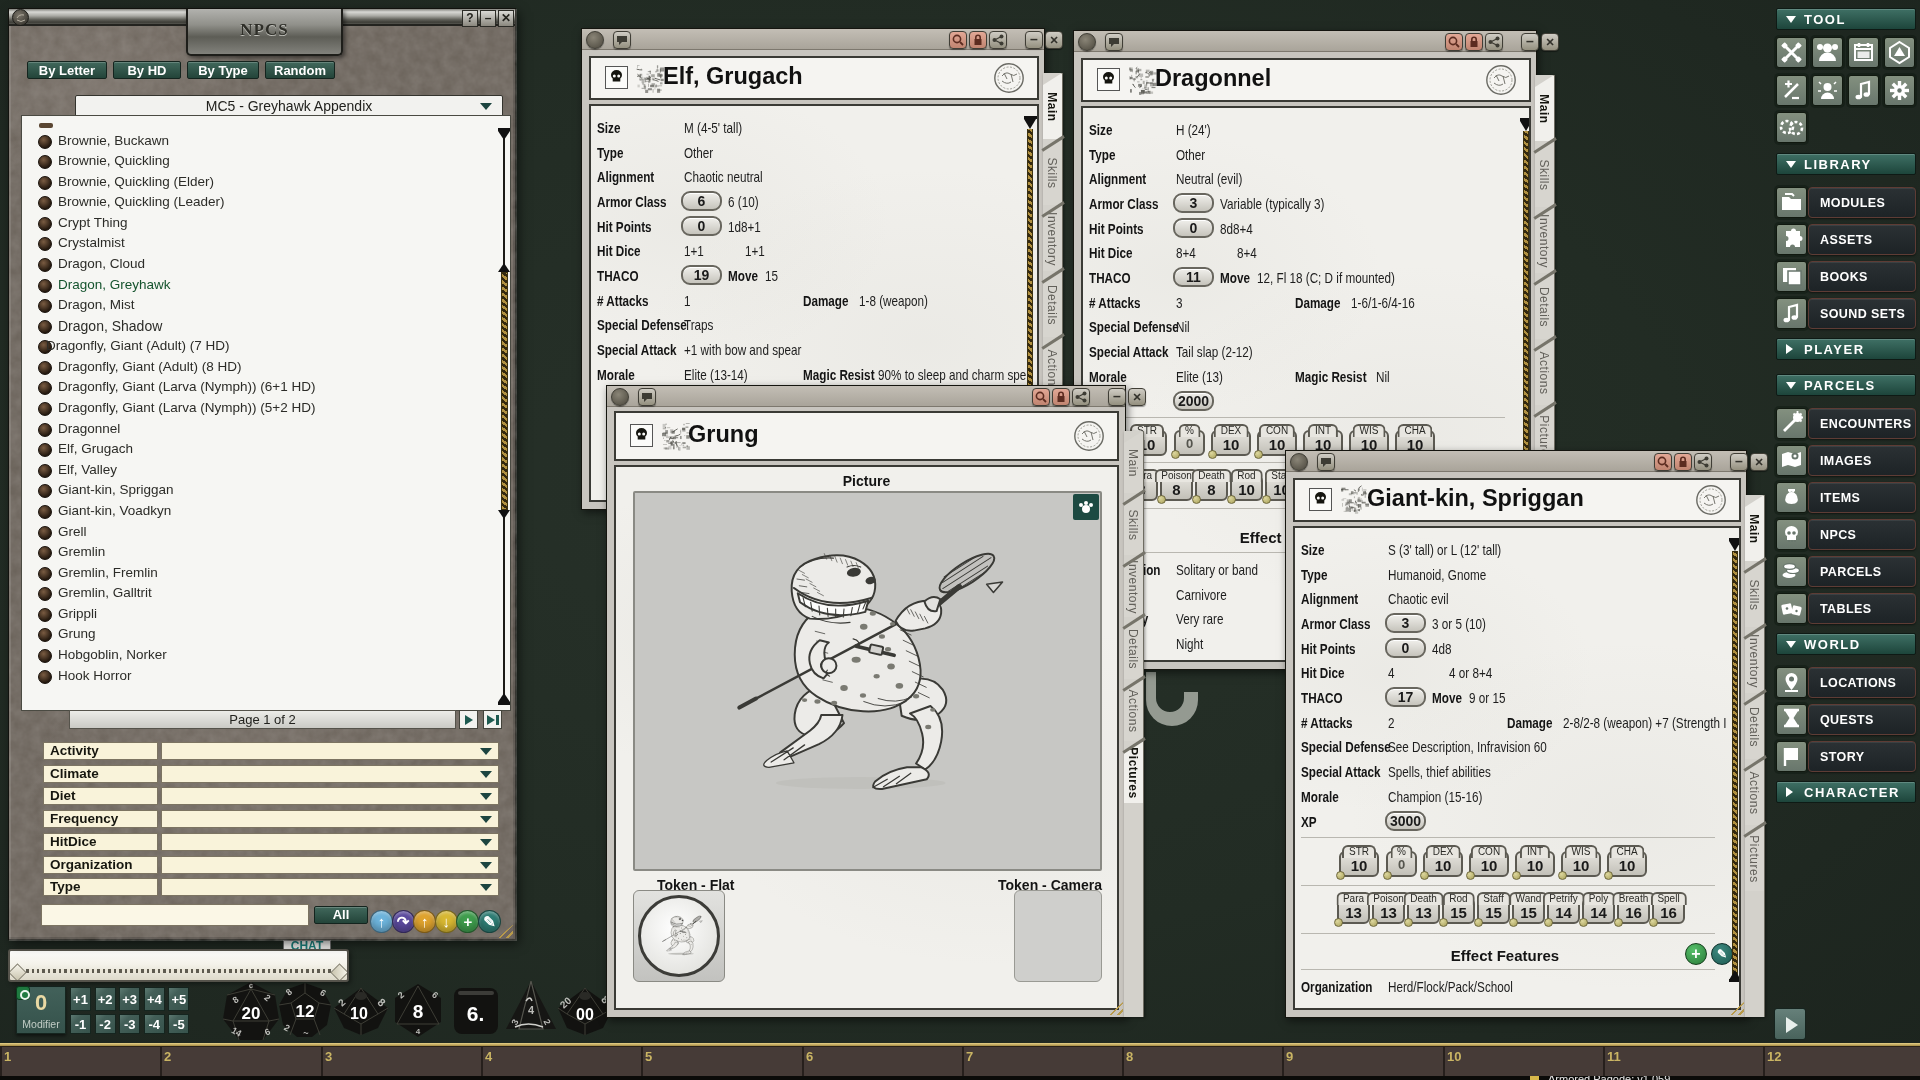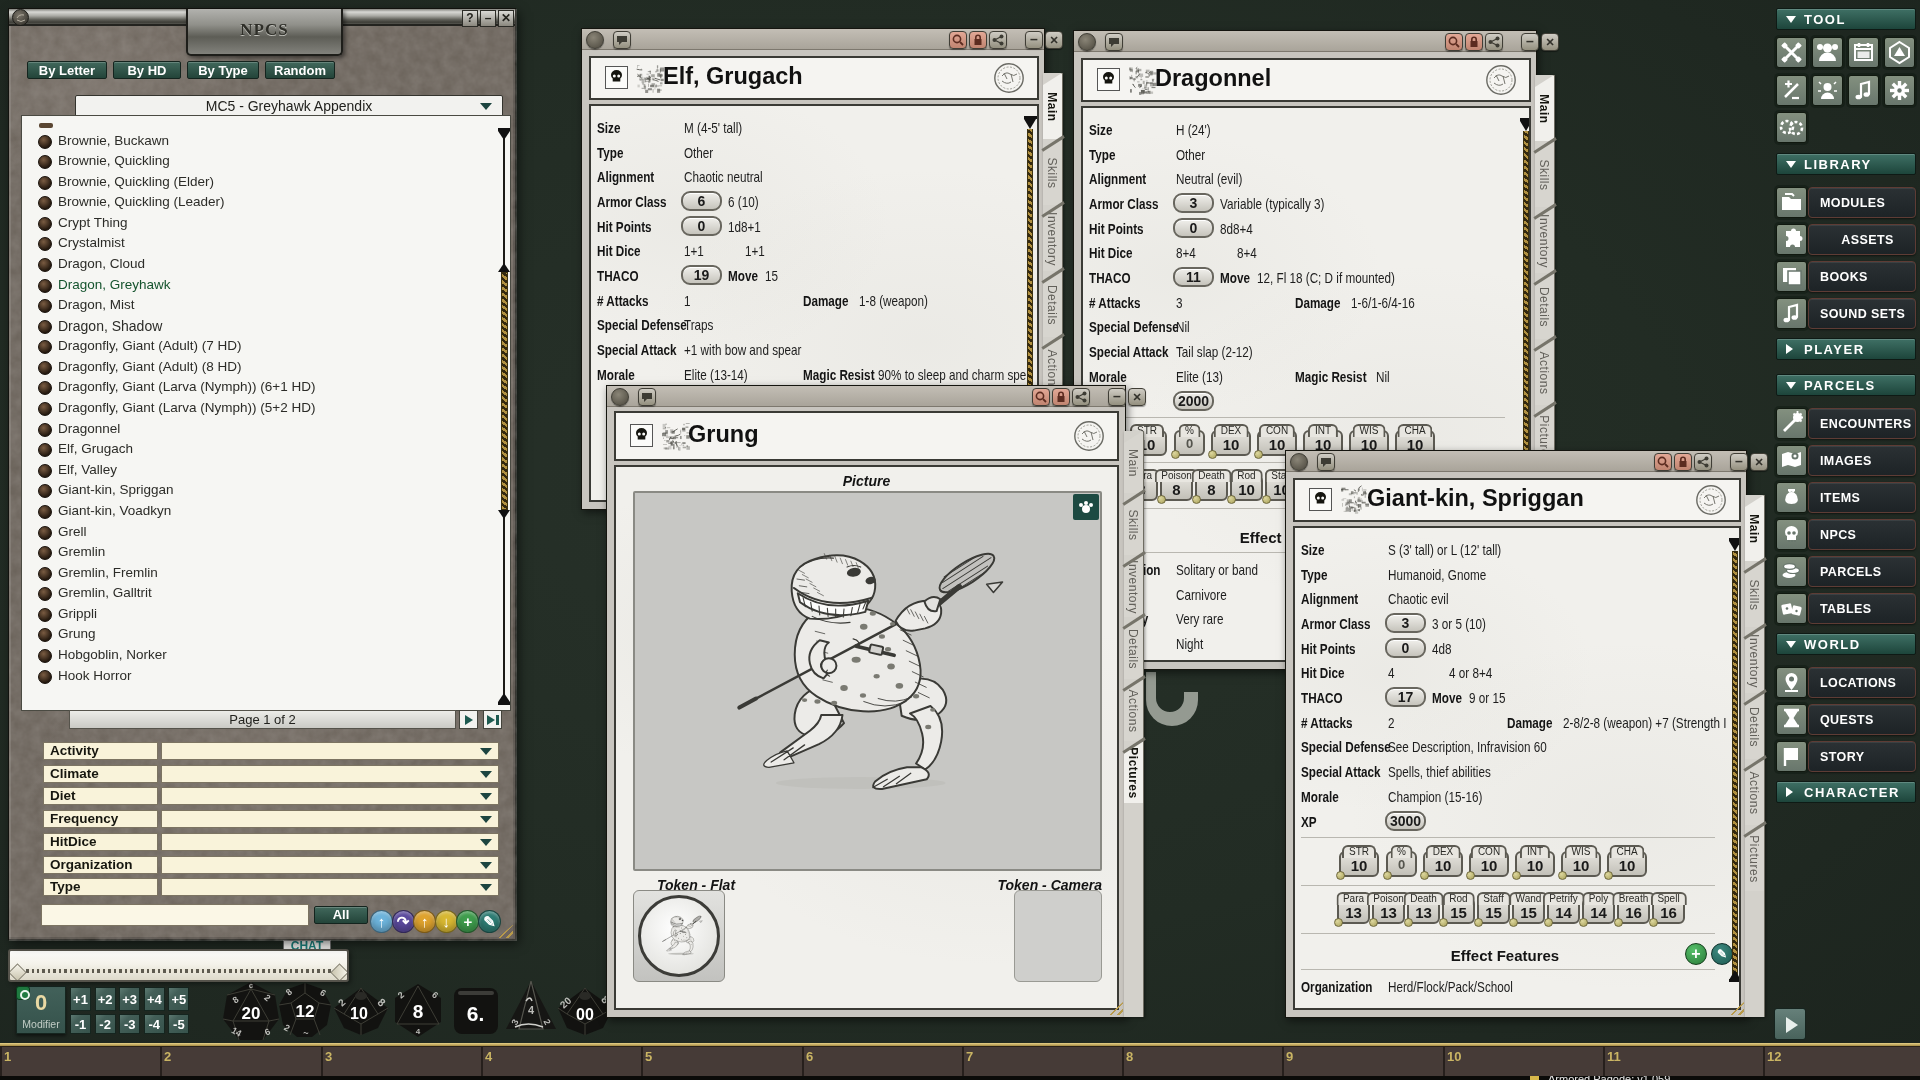--- a/index.html
+++ b/index.html
@@ -167,21 +167,21 @@
           <path d="M5 9 h7 l2 2 h10 v11 H5 Z" fill="#fff"></path>
           <path d="M8 6 h7 l2 2" stroke="#fff" stroke-width="2" fill="none"></path>
         </svg>
       </div>
       <div class="sbtn" style="top:187px;">MODULES</div>
       <div class="sicon" style="left:1776px;top:224px;">
         <svg width="29" height="29" viewBox="0 0 29 29" style="position:absolute;left:0;top:0">
           <path d="M9 6 h5 a2.5 2.5 0 1 1 5 0 h4 v5 a2.5 2.5 0 1 1 0 5 v6 h-5 a2.5 2.5 0 1 0 -5 0 H9 v-6 a2.5 2.5 0 1 0 0 -5 Z" fill="#fff"></path>
         </svg>
       </div>
-      <div class="sbtn" style="top:224px;text-align:center;">ASSETS</div>
+      <div class="sbtn" style="top:224px;">ASSETS</div>
       <div class="sicon" style="left:1776px;top:261px;">
         <svg width="29" height="29" viewBox="0 0 29 29" style="position:absolute;left:0;top:0">
           <rect x="6" y="6" width="13" height="14" fill="#fff"></rect>
           <rect x="11" y="9" width="13" height="14" fill="#fff" stroke="#68766c" stroke-width="1.5"></rect>
         </svg>
       </div>
       <div class="sbtn" style="top:261px;">BOOKS</div>
       <div class="sicon" style="left:1776px;top:298px;">
         <svg width="29" height="29" viewBox="0 0 29 29" style="position:absolute;left:0;top:0">
           <path d="M12 21 V8 l8 -2 v12" fill="none" stroke="#fff" stroke-width="2.2" stroke-linecap="round"></path>
@@ -425,21 +425,21 @@
         <div style="position:absolute;left:36px;top:119.39999999999998px;font-size:13.5px;color:#2c2c28;white-space:nowrap;">Crystalmist</div>
         <div style="position:absolute;left:16px;top:141.98px;width:14px;height:14px;border-radius:50%;background:radial-gradient(circle at 38% 32%, #7a5c42, #261a10 70%);border:1px solid #17100a;"></div>
         <div style="position:absolute;left:36px;top:139.98px;font-size:13.5px;color:#2c2c28;white-space:nowrap;">Dragon, Cloud</div>
         <div style="position:absolute;left:16px;top:162.56px;width:14px;height:14px;border-radius:50%;background:radial-gradient(circle at 38% 32%, #7a5c42, #261a10 70%);border:1px solid #17100a;"></div>
         <div style="position:absolute;left:36px;top:160.56px;font-size:13.5px;color:#14532d;white-space:nowrap;">Dragon, Greyhawk</div>
         <div style="position:absolute;left:16px;top:183.14px;width:14px;height:14px;border-radius:50%;background:radial-gradient(circle at 38% 32%, #7a5c42, #261a10 70%);border:1px solid #17100a;"></div>
         <div style="position:absolute;left:36px;top:181.14px;font-size:13.5px;color:#2c2c28;white-space:nowrap;">Dragon, Mist</div>
         <div style="position:absolute;left:16px;top:203.71999999999997px;width:14px;height:14px;border-radius:50%;background:radial-gradient(circle at 38% 32%, #7a5c42, #261a10 70%);border:1px solid #17100a;"></div>
         <div style="position:absolute;left:36px;top:201.71999999999997px;font-size:14px;color:#2c2c28;white-space:nowrap;">Dragon, Shadow</div>
         <div style="position:absolute;left:16px;top:224.29999999999998px;width:14px;height:14px;border-radius:50%;background:radial-gradient(circle at 38% 32%, #7a5c42, #261a10 70%);border:1px solid #17100a;"></div>
-        <div style="position:absolute;left:36px;top:222.29999999999998px;font-size:13.5px;color:#2c2c28;white-space:nowrap;">Dragonfly, Giant (Adult) (7 HD)</div>
+        <div style="position:absolute;left:24px;top:222.29999999999998px;font-size:13.5px;color:#2c2c28;white-space:nowrap;">Dragonfly, Giant (Adult) (7 HD)</div>
         <div style="position:absolute;left:16px;top:244.88px;width:14px;height:14px;border-radius:50%;background:radial-gradient(circle at 38% 32%, #7a5c42, #261a10 70%);border:1px solid #17100a;"></div>
         <div style="position:absolute;left:36px;top:242.88px;font-size:13.5px;color:#2c2c28;white-space:nowrap;">Dragonfly, Giant (Adult) (8 HD)</div>
         <div style="position:absolute;left:16px;top:265.46px;width:14px;height:14px;border-radius:50%;background:radial-gradient(circle at 38% 32%, #7a5c42, #261a10 70%);border:1px solid #17100a;"></div>
         <div style="position:absolute;left:36px;top:263.46px;font-size:13.5px;color:#2c2c28;white-space:nowrap;">Dragonfly, Giant (Larva (Nymph)) (6+1 HD)</div>
         <div style="position:absolute;left:16px;top:286.03999999999996px;width:14px;height:14px;border-radius:50%;background:radial-gradient(circle at 38% 32%, #7a5c42, #261a10 70%);border:1px solid #17100a;"></div>
         <div style="position:absolute;left:36px;top:284.03999999999996px;font-size:13.5px;color:#2c2c28;white-space:nowrap;">Dragonfly, Giant (Larva (Nymph)) (5+2 HD)</div>
         <div style="position:absolute;left:16px;top:306.62px;width:14px;height:14px;border-radius:50%;background:radial-gradient(circle at 38% 32%, #7a5c42, #261a10 70%);border:1px solid #17100a;"></div>
         <div style="position:absolute;left:36px;top:304.62px;font-size:13.5px;color:#2c2c28;white-space:nowrap;">Dragonnel</div>
         <div style="position:absolute;left:16px;top:327.2px;width:14px;height:14px;border-radius:50%;background:radial-gradient(circle at 38% 32%, #7a5c42, #261a10 70%);border:1px solid #17100a;"></div>
         <div style="position:absolute;left:36px;top:325.2px;font-size:13.5px;color:#2c2c28;white-space:nowrap;">Elf, Grugach</div>
@@ -1084,21 +1084,21 @@
             <path d="M15.711246451228504 14.919105797502727 q2.964455451334107 -0.3972294276567312 4.706261716646264 -1.859328326238007" stroke="#4a4a44" stroke-width="0.8" fill="none"></path>
             <path d="M14.537641835649332 10.146331758306516 q-3.4408552569527435 1.5456963952377887 3.1491434518942345 -2.3460040135988987" stroke="#4a4a44" stroke-width="0.8" fill="none"></path>
           </svg></div>
         <div style="position:absolute; left:72px; top:50%; transform:translateY(-54%); font-size:23.5px; font-weight:bold; color:#111;">Grung</div>
         <div class="stamp"><svg width="32" height="32" viewBox="0 0 32 32">
             <circle cx="16" cy="16" r="14.2" fill="none" stroke="#6a6a64" stroke-width="1.4"></circle>
             <circle cx="16" cy="16" r="11" fill="none" stroke="#8a8a82" stroke-width=".8" stroke-dasharray="2 1.5"></circle>
             <path d="M9 14 q4 -5 8 -2 q4 3 7 0 M9 19 q5 4 9 1 M11 11 l3 6 M18 12 l2 8" stroke="#75756e" stroke-width="1" fill="none"></path>
           </svg></div>
       </div>
-      <div class="content" style="left:7px; top:79px; right:6px; bottom:7px;font-style:italic;">
+      <div class="content" style="left:7px; top:79px; right:6px; bottom:7px;">
         <div class="paper"></div>
         <div style="position:absolute;left:0;right:0;top:6px;text-align:center;font-weight:bold;font-size:14px;color:#141414;">Picture</div>
         <div style="position:absolute;left:17px;top:24px;width:469px;height:380px;background:#c7c7c4;border:2px solid #8a8a84;border-radius:2px;">
           <div style="position:absolute;right:1px;top:1px;width:26px;height:26px;background:#1d4a42;border-radius:2px;"><svg width="26" height="26" viewBox="0 0 26 26">
               <circle cx="13" cy="15" r="4" fill="#fff"></circle>
               <circle cx="8" cy="11" r="2" fill="#fff"></circle>
               <circle cx="13" cy="9" r="2" fill="#fff"></circle>
               <circle cx="18" cy="11" r="2" fill="#fff"></circle>
             </svg></div>
           <svg width="465" height="376" viewBox="0 0 469 380" preserveAspectRatio="none" style="position:absolute;left:0;top:0">

